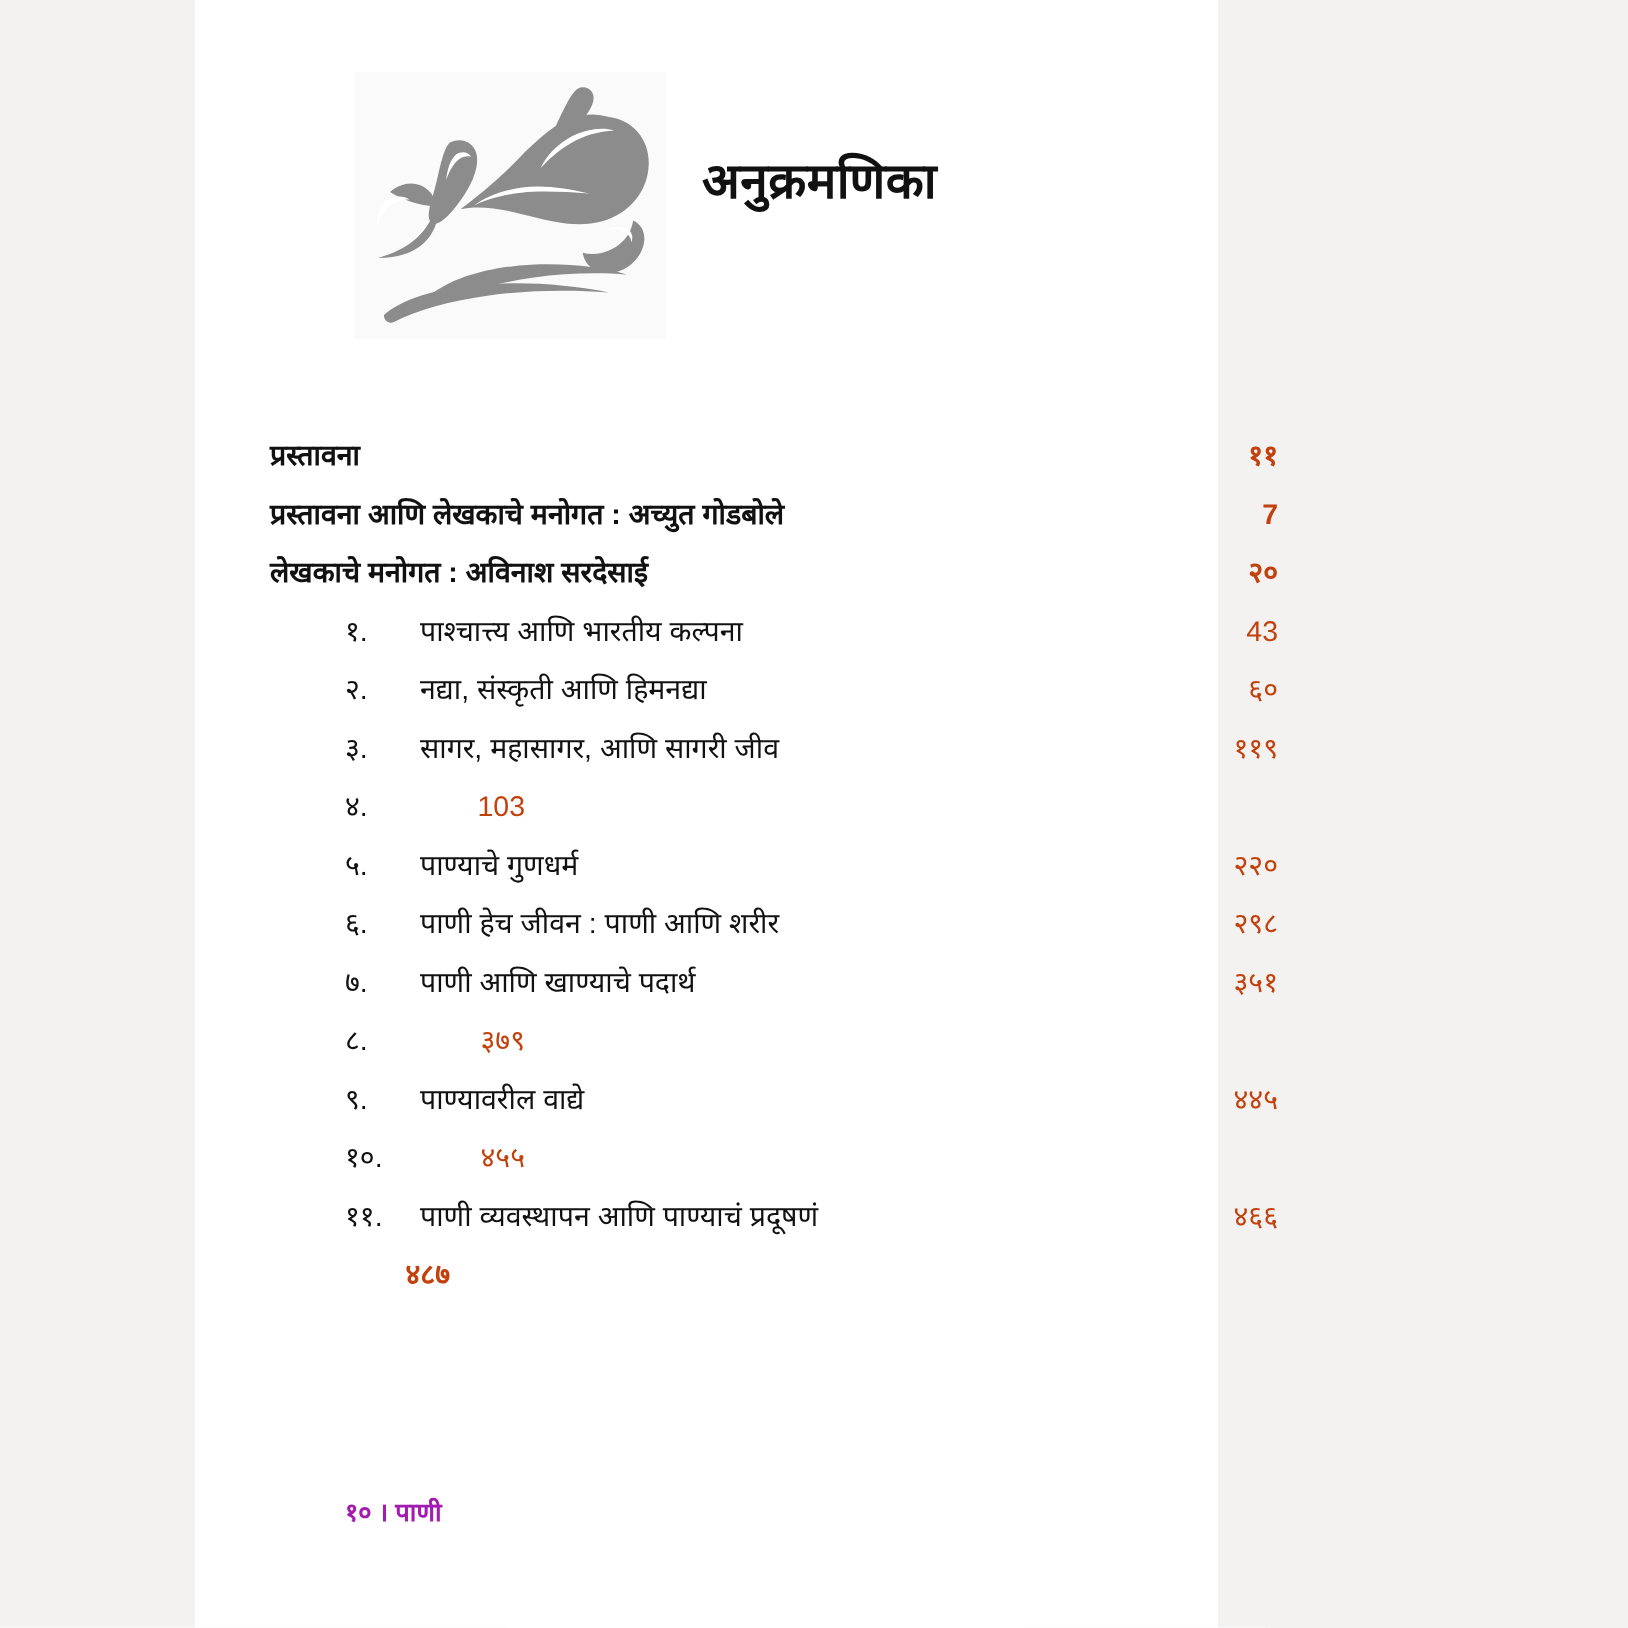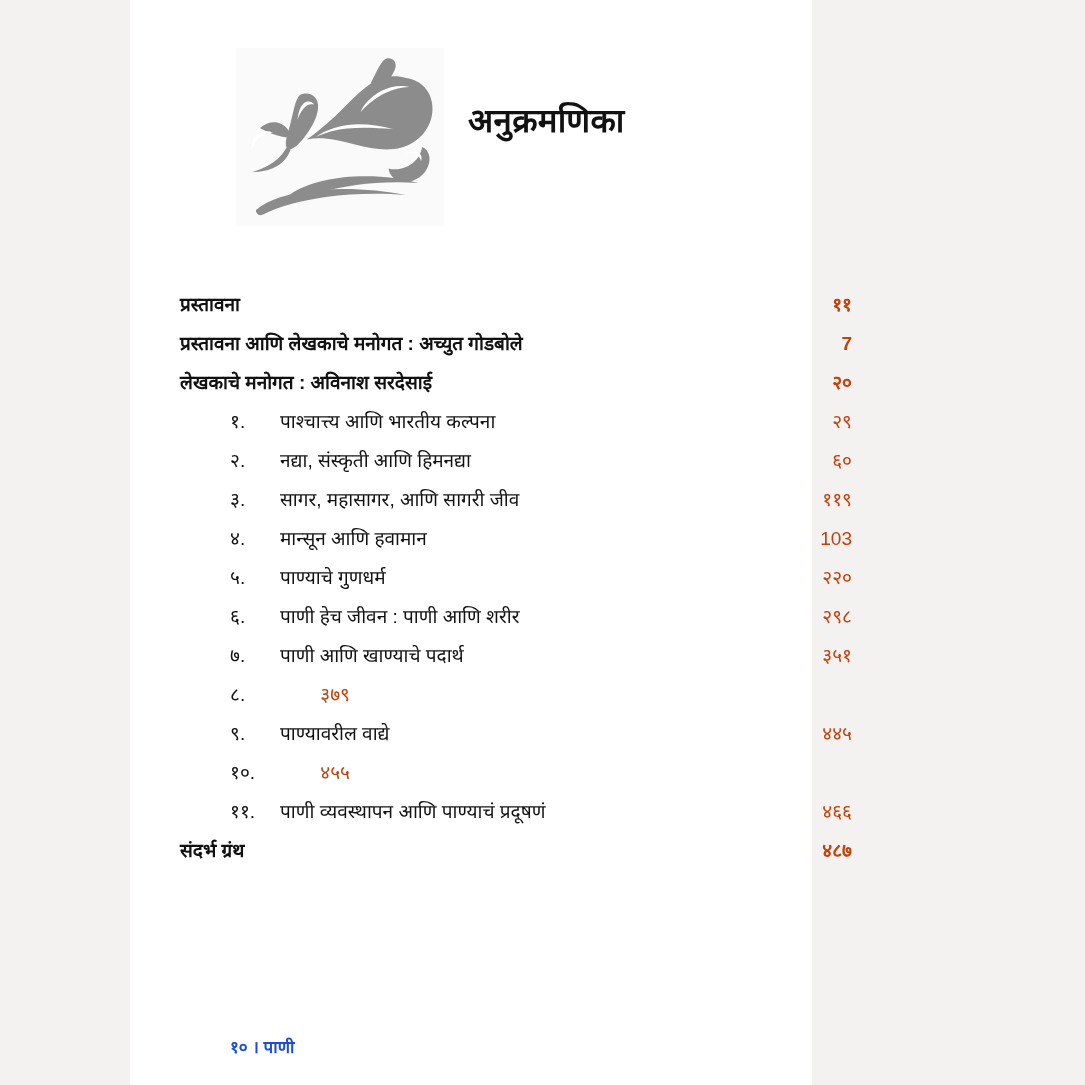--- a/index.html
+++ b/index.html
@@ -104,23 +104,22 @@
     padding-left: 0;
   }
 
   
   .page-footer {
     position: absolute;
     left: 100px;     
     top: 996px;
     font-size: 17px;
     font-weight: bold;
-    color: #1d4ed8;
-    white-space: nowrap;
-    margin-top: 39px;
+    color: #a21caf;
+    white-space: nowrap;
   }
 </style>
 </head>
 <body>
 
 <div class="page-sheet">
 
   <div class="toc-header">
 
     <div class="logo-panel">
@@ -183,35 +182,34 @@
         <div class="toc-label">प्रस्तावना आणि लेखकाचे मनोगत : अच्युत गोडबोले</div>
         <div class="toc-page">7</div>
       </div>
       <div class="toc-row is-bold front">
         <div class="toc-label">लेखकाचे मनोगत : अविनाश सरदेसाई</div>
         <div class="toc-page">२०</div>
       </div>
       <div class="toc-row">
         <div class="toc-num">१.</div>
         <div class="toc-label">पाश्चात्त्य आणि भारतीय कल्पना</div>
-        <div class="toc-page">२९</div>
+        <div class="toc-page">43</div>
       </div>
       <div class="toc-row">
         <div class="toc-num">२.</div>
         <div class="toc-label">नद्या, संस्कृती आणि हिमनद्या</div>
         <div class="toc-page">६०</div>
       </div>
       <div class="toc-row">
         <div class="toc-num">३.</div>
         <div class="toc-label">सागर, महासागर, आणि सागरी जीव</div>
         <div class="toc-page">११९</div>
       </div>
       <div class="toc-row">
         <div class="toc-num">४.</div>
-        <div class="toc-label">मान्सून आणि हवामान</div>
         <div class="toc-page">103</div>
       </div>
       <div class="toc-row">
         <div class="toc-num">५.</div>
         <div class="toc-label">पाण्याचे गुणधर्म</div>
         <div class="toc-page">२२०</div>
       </div>
       <div class="toc-row">
         <div class="toc-num">६.</div>
         <div class="toc-label">पाणी हेच जीवन : पाणी आणि शरीर</div>
@@ -234,20 +232,19 @@
       <div class="toc-row">
         <div class="toc-num">१०.</div>
         <div class="toc-page">४५५</div>
       </div>
       <div class="toc-row">
         <div class="toc-num">११.</div>
         <div class="toc-label">पाणी व्यवस्थापन आणि पाण्याचं प्रदूषणं</div>
         <div class="toc-page">४६६</div>
       </div>
       <div class="toc-row is-bold front">
-        <div class="toc-label">संदर्भ ग्रंथ</div>
         <div class="toc-page">४८७</div>
       </div>
     </div>
 
   <div class="page-footer">१० । पाणी</div>
 
 </div>
 
 </body></html>

